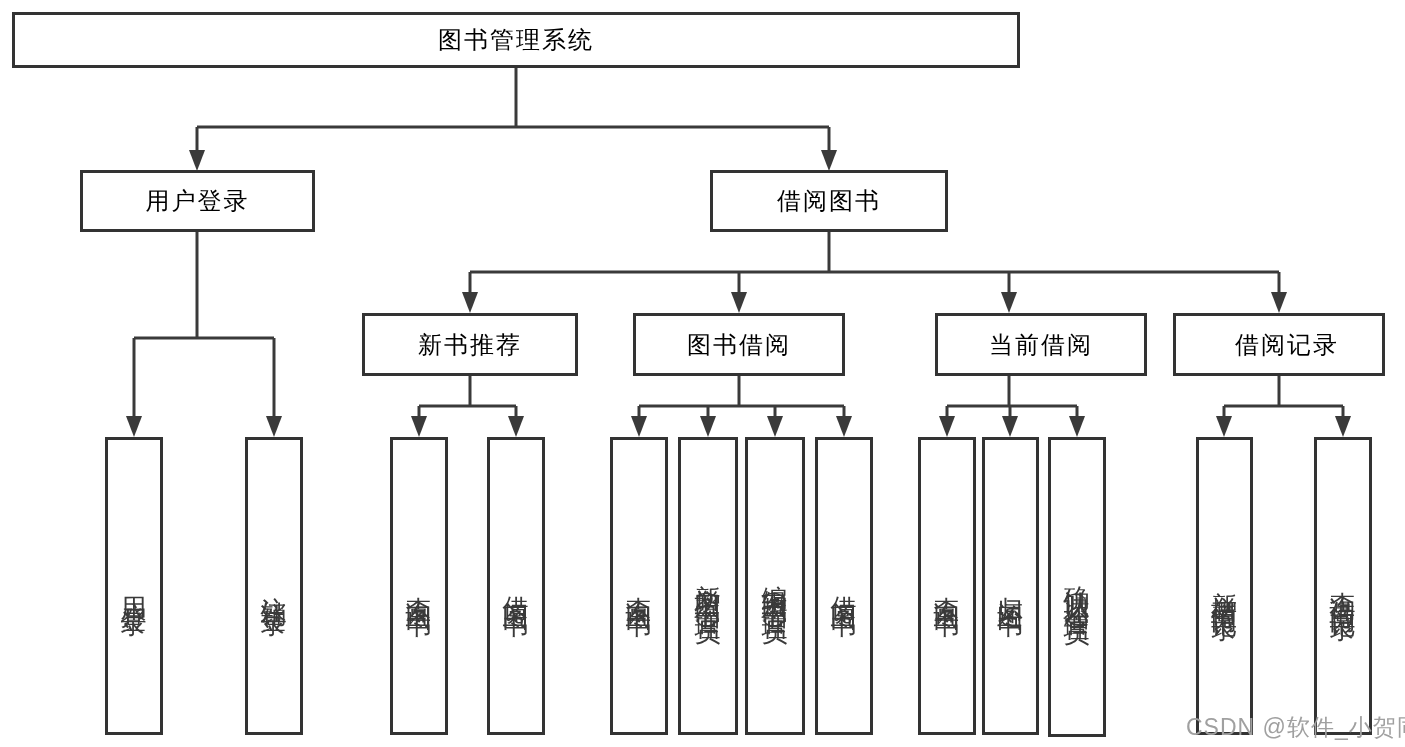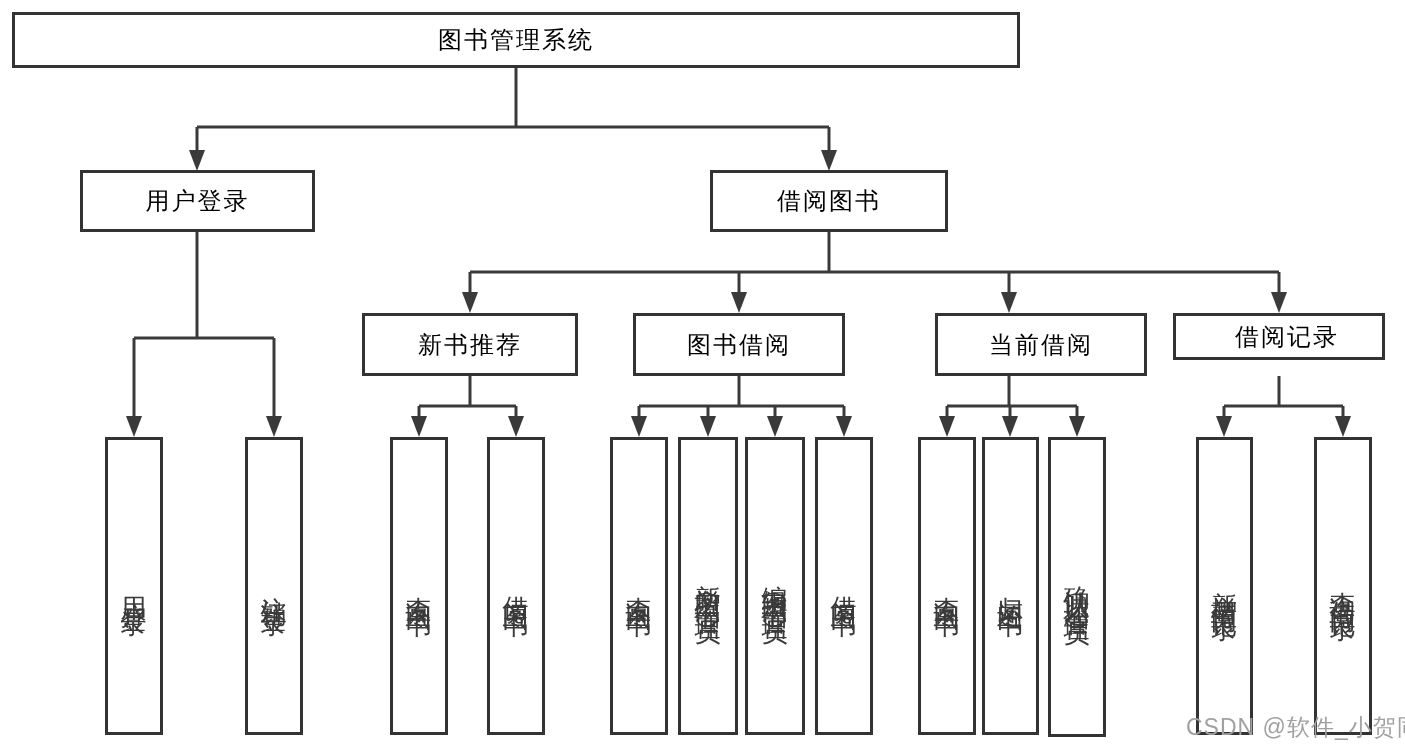--- a/index.html
+++ b/index.html
@@ -97,21 +97,21 @@
   </svg>
 
   <div class="hnode" style="left:12px;top:12px;width:1008px;height:56px;">图书管理系统</div>
 
   <div class="hnode" style="left:80px;top:170px;width:235px;height:62px;">用户登录</div>
   <div class="hnode" style="left:710px;top:170px;width:238px;height:62px;">借阅图书</div>
 
   <div class="hnode" style="left:633px;top:313px;width:212px;height:63px;">图书借阅</div>
   <div class="hnode" style="left:362px;top:313px;width:216px;height:63px;">新书推荐</div>
   <div class="hnode" style="left:935px;top:313px;width:212px;height:63px;">当前借阅</div>
-  <div class="hnode" style="left:1173px;top:313px;width:212px;height:47px;padding-left:16px;">借阅记录</div>
+  <div class="hnode" style="left:1173px;top:313px;width:212px;height:63px;padding-left:16px;">借阅记录</div>
 
   <div class="vnode" style="left:105px;top:437px;width:58px;height:298px;">
     <span>用户登录</span>
   </div>
   <div class="vnode" style="left:245px;top:437px;width:58px;height:298px;">
     <span>注销登录</span>
   </div>
 
   <div class="vnode" style="left:390px;top:437px;width:58px;height:298px;">
     <span>查询图书</span>

